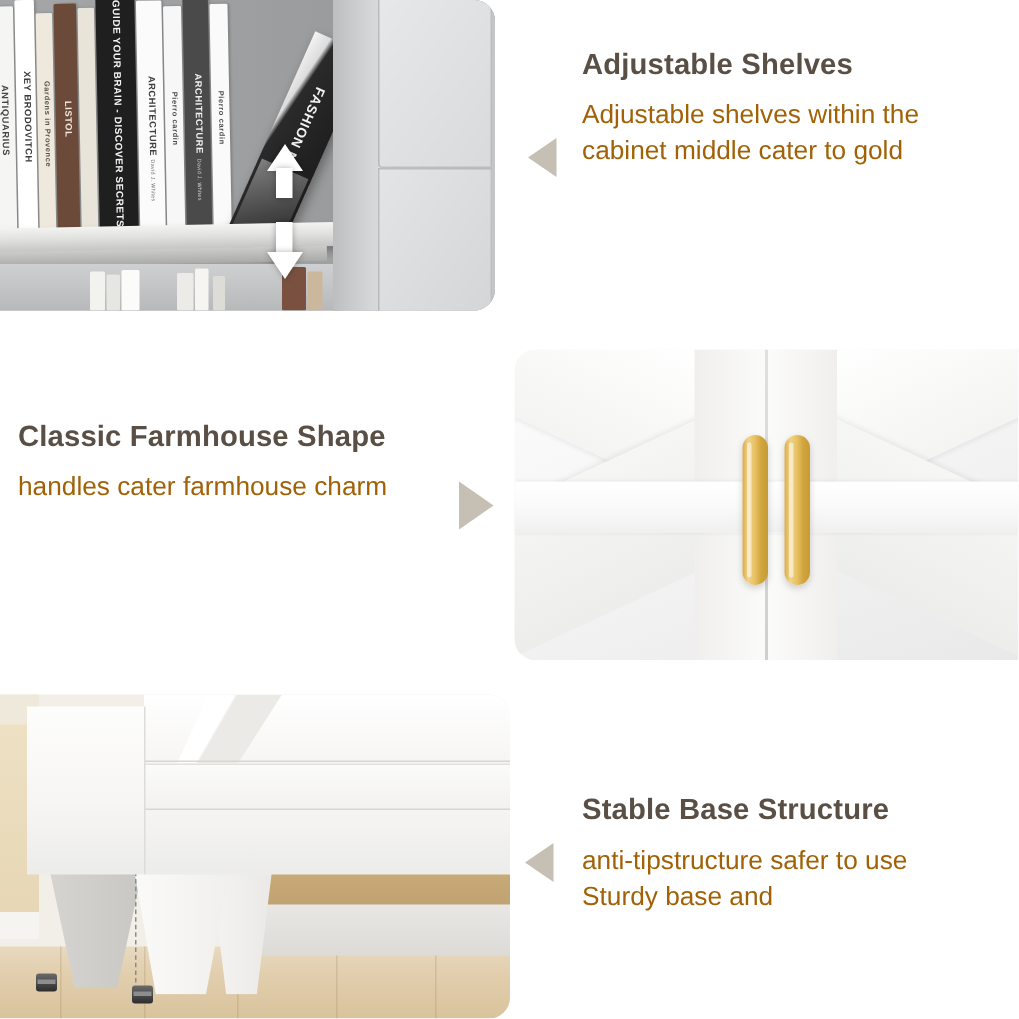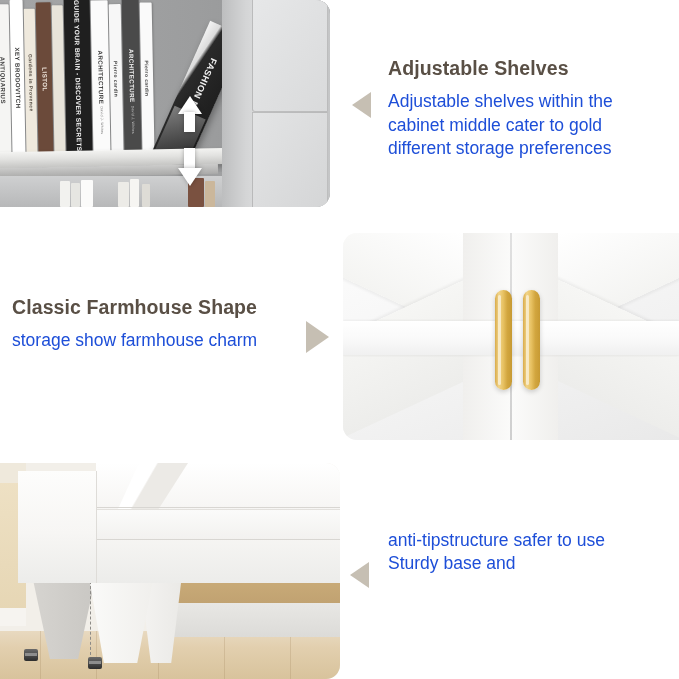--- a/index.html
+++ b/index.html
@@ -16,21 +16,21 @@
   .feature{position:absolute;}
 
   .photo{position:absolute;border-radius:14px;overflow:hidden;background:#d8d8d8;}
 
   .textcol{position:absolute;}
   .ftitle{
     font-size:19.5px;font-weight:bold;color:#594f45;
     letter-spacing:.1px;line-height:1.2;margin:0 0 10px 0;white-space:nowrap;
   }
   .fbody{
-    font-size:17.5px;color:#1d4ed8;line-height:1.33;margin:0;font-weight:400;
+    font-size:17.5px;color:#a16207;line-height:1.33;margin:0;font-weight:400;
   }
   .fbody span{display:block;white-space:nowrap;}
 
   
   .tri{position:absolute;width:0;height:0;}
   .tri-left{
     border-top:13px solid transparent;border-bottom:13px solid transparent;
     border-right:19px solid #c6bfb3;
   }
   .tri-right{
@@ -228,36 +228,35 @@
       <div class="p1-door2"></div>
 
       <div class="arrowup" style="left:178px;top:96px;"></div>
       <div class="arrowstem" style="left:184px;top:112px;height:20px;"></div>
       <div class="arrowstem" style="left:184px;top:148px;height:22px;"></div>
       <div class="arrowdn" style="left:178px;top:168px;"></div>
     </div>
 
     <div class="tri tri-left" style="left:352px;top:92px;"></div>
 
-    <div class="textcol" style="left:388px;top:57px;width:288px;">
+    <div class="textcol" style="left:388px;top:32px;width:288px;">
       <p class="ftitle">Adjustable Shelves</p>
       <p class="fbody">
         <span>Adjustable shelves within the</span>
         <span>cabinet middle cater to gold</span>
-        <span>different storage preferences</span>
       </p>
     </div>
   </div>
 
   <div class="feature">
 
-    <div class="textcol" style="left:12px;top:296px;width:320px;">
+    <div class="textcol" style="left:12px;top:280px;width:320px;">
       <p class="ftitle">Classic Farmhouse Shape</p>
       <p class="fbody">
-        <span>storage show farmhouse charm</span>
+        <span>handles cater farmhouse charm</span>
       </p>
     </div>
 
     <div class="tri tri-right" style="left:306px;top:321px;"></div>
 
     <div class="photo" id="photo2">
       <div class="p2-bg"></div>
 
       <div class="p2-half p2-left">
         <div class="bev" style="left:-40px;top:-66px;width:230px;height:92px;
@@ -332,20 +331,21 @@
           <b></b>
         </div>
       <div class="foot" style="left:88px;top:194px;">
           <b></b>
         </div>
     </div>
 
     <div class="tri tri-left" style="left:350px;top:562px;"></div>
 
     <div class="textcol" style="left:388px;top:529px;width:288px;">
+      <p class="ftitle">Stable Base Structure</p>
       <p class="fbody">
         <span>anti-tipstructure safer to use</span>
         <span>Sturdy base and</span>
       </p>
     </div>
   </div>
 
 </div>
 
 </body></html>

